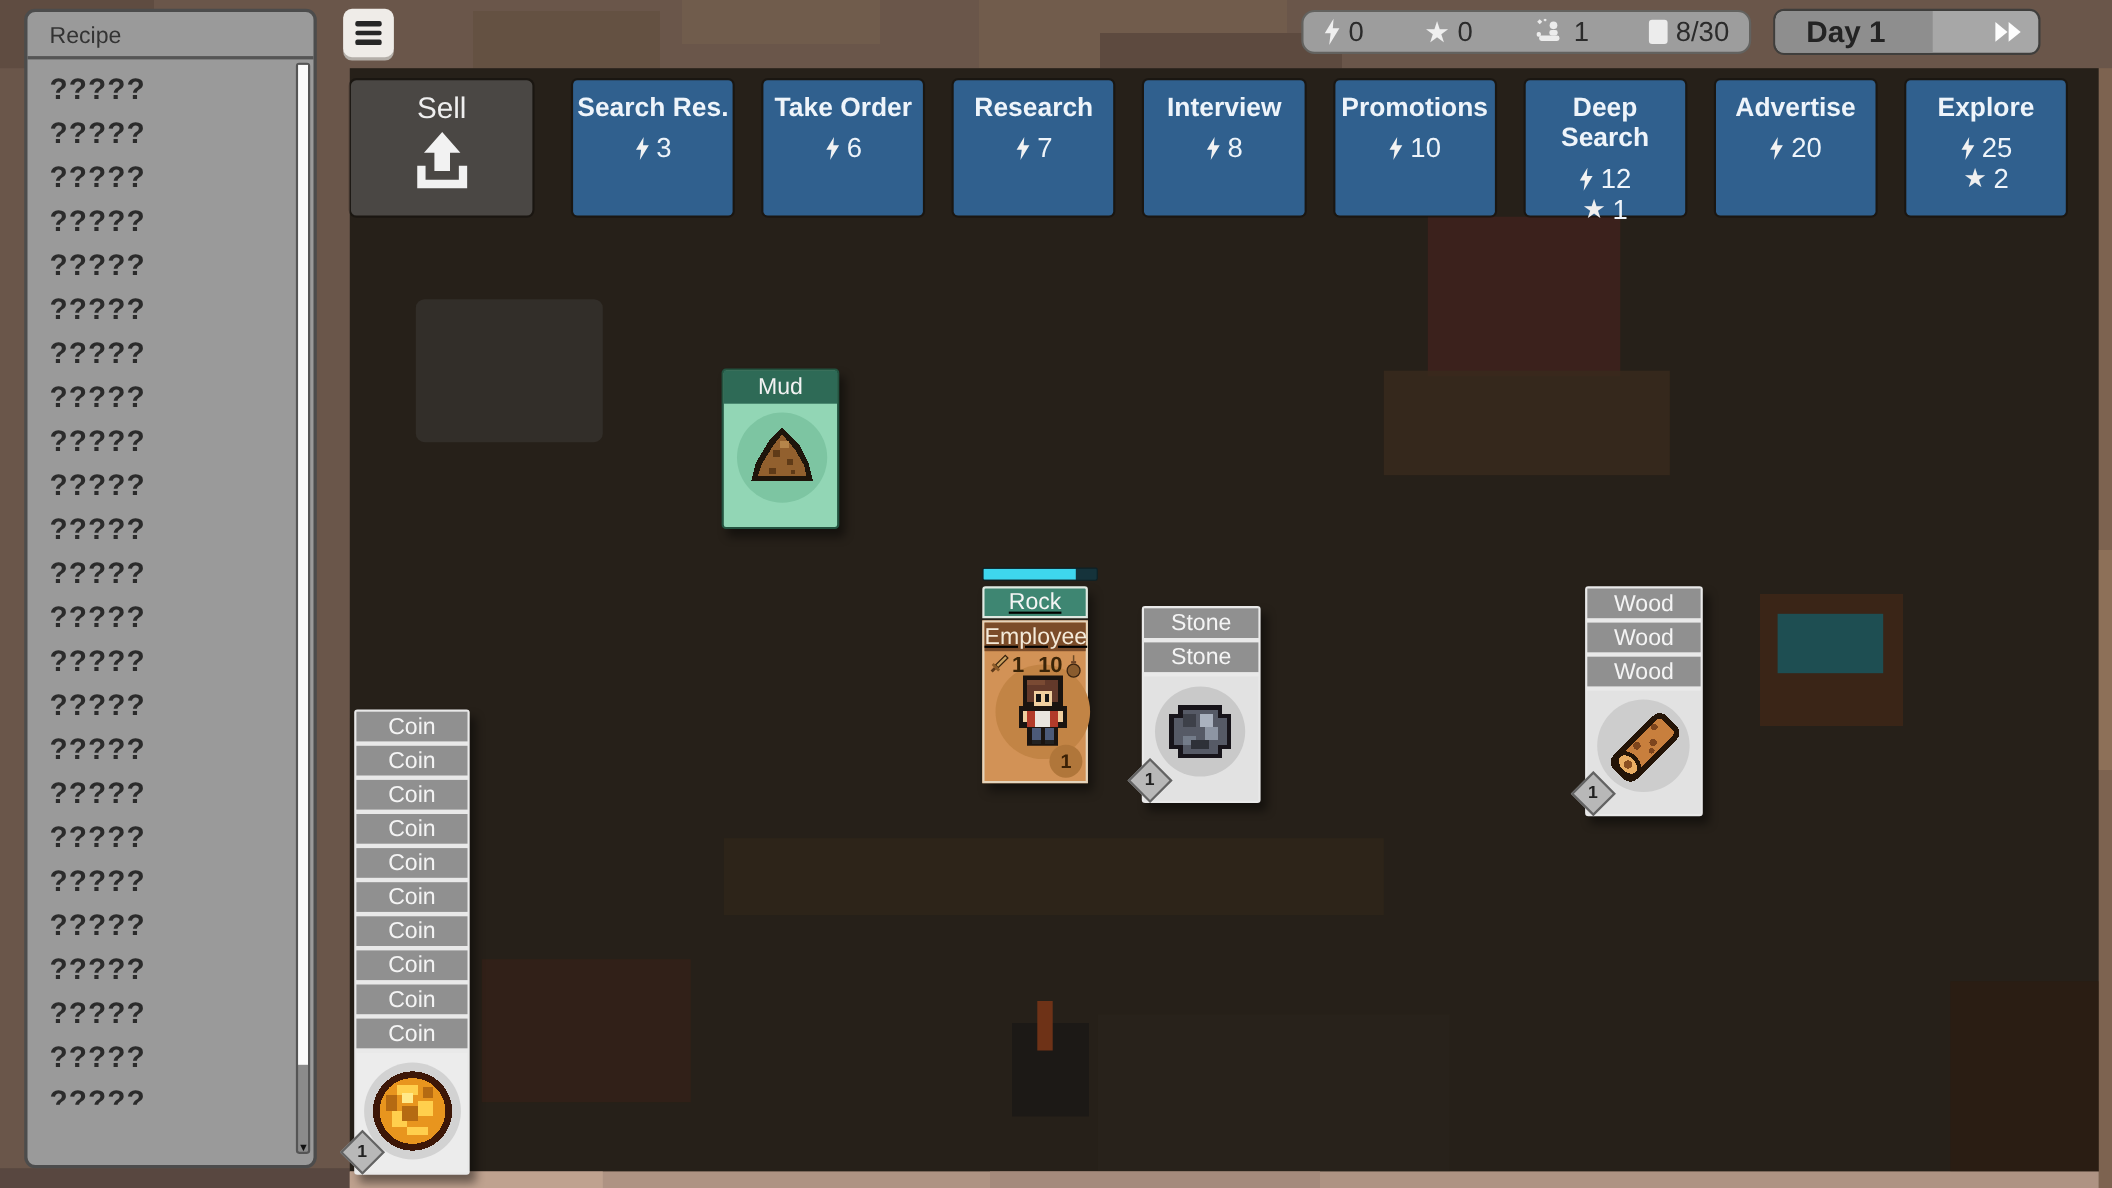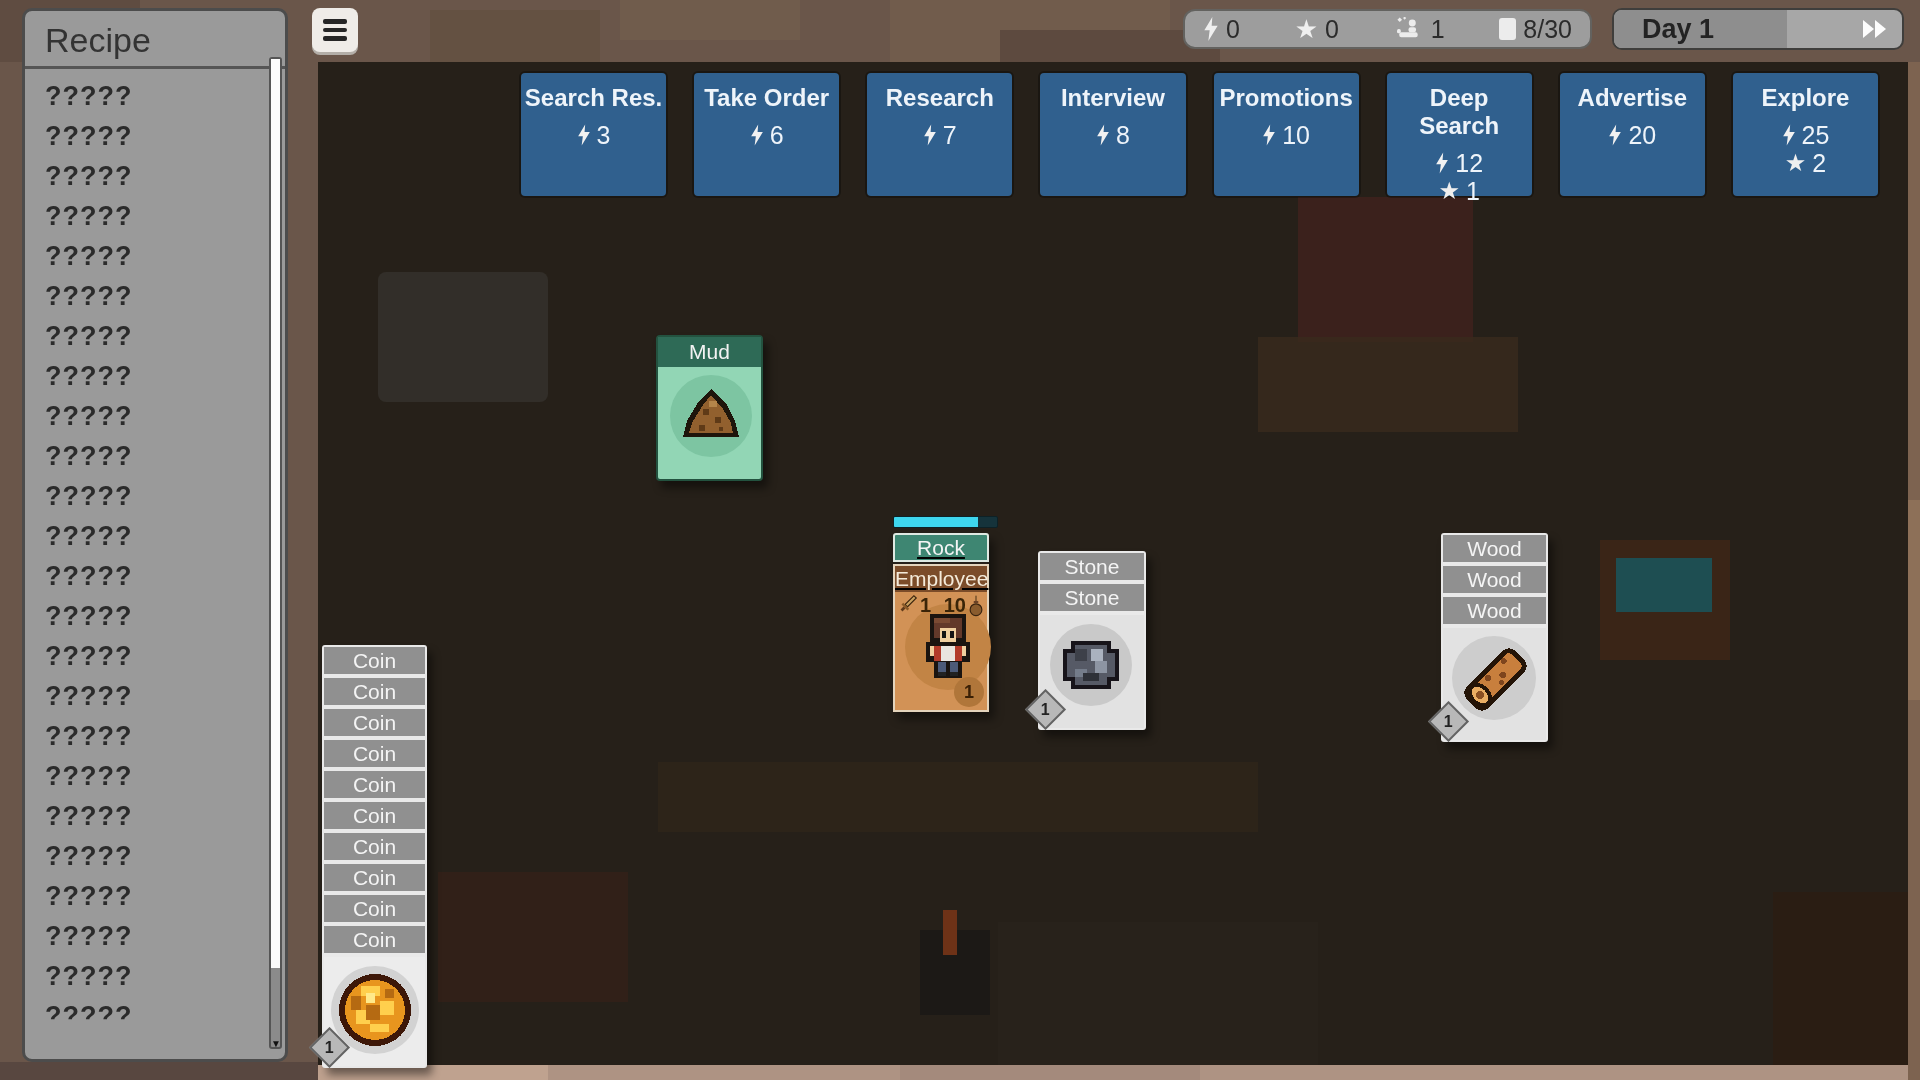--- a/index.html
+++ b/index.html
@@ -10,21 +10,21 @@
   
   .wood-patch{position:absolute;}
 
   
   .board{position:absolute;left:318px;top:62px;width:1590px;height:1003px;background:#262019;}
   .furn{position:absolute;}
 
   
   .recipe-panel{position:absolute;left:22px;top:8px;width:266px;height:1054px;
     background:#9a9a9a;border:3px solid #4c4c4c;border-radius:10px;box-sizing:border-box;}
-  .recipe-title{padding:10px 0 6px 20px;font-size:34px;color:#333;}
+  .recipe-title{padding:10px 0 6px 20px;font-size:21px;color:#333;}
   .recipe-divider{height:3px;background:#555;}
   .recipe-list{padding:12px 0 0 20px;overflow:hidden;height:940px;}
   .recipe-item{height:40px;font-size:27px;font-weight:600;color:#2b2b2b;letter-spacing:1px;}
   .recipe-scrollbar{position:absolute;right:3px;top:46px;bottom:10px;width:13px;
     background:#8b8b8b;border:2px solid #555;border-radius:3px;box-sizing:border-box;}
   .recipe-scroll-thumb{position:absolute;top:0;left:0;right:0;height:92%;background:#fbfbfb;}
   .recipe-scroll-arrow{position:absolute;bottom:-3px;left:0;width:100%;text-align:center;
     font-size:10px;color:#111;line-height:12px;}
 
   
@@ -35,21 +35,21 @@
 
   
   .status-bar{position:absolute;left:1183px;top:9px;width:409px;height:40px;background:#9d9d9d;
     border:2px solid #63625f;border-radius:12px;box-sizing:border-box;display:flex;
     align-items:center;justify-content:space-between;padding:0 18px;}
   .stat{display:flex;align-items:center;gap:7px;}
   .stat-num{font-size:25px;color:#2b2b2b;}
   .star-glyph{color:#efefef;font-size:26px;line-height:1;}
 
   
-  .day-bar{position:absolute;left:1612px;top:8px;width:292px;height:42px;background:#a7a7a7;
+  .day-bar{position:absolute;left:1612px;top:8px;width:243px;height:42px;background:#a7a7a7;
     border:2px solid #3f3e3c;border-radius:10px;box-sizing:border-box;overflow:hidden;}
   .day-fill{position:absolute;left:0;top:0;bottom:0;width:60%;background:#8e8e8e;}
   .day-label{position:absolute;left:28px;top:4px;font-size:27px;font-weight:600;color:#232323;}
   .ff-btn{position:absolute;right:12px;top:9px;width:30px;height:20px;cursor:pointer;}
 
   
   .sell-btn{position:absolute;left:319px;top:73px;width:165px;height:123px;background:#4a4744;
     border-radius:5px;text-align:center;cursor:pointer;box-shadow:0 0 0 2px rgba(0,0,0,.3);}
   .sell-label{font-size:27px;color:#efefef;margin-top:10px;}
   .sell-icon{margin-top:6px;}
@@ -241,20 +241,27 @@
 
   <div class="day-bar">
     <div class="day-fill"></div>
     <div class="day-label">Day 1</div>
     <svg class="ff-btn" viewBox="0 0 28 20">
       <polygon points="2,1 13,10 2,19" fill="#fdfdfd"></polygon>
       <polygon points="14,1 25,10 14,19" fill="#fdfdfd"></polygon>
     </svg>
   </div>
 
+  <div class="sell-btn">
+    <div class="sell-label">Sell</div>
+    <svg class="sell-icon" width="52" height="52" viewBox="0 0 22 22">
+      <polygon points="11,0 18,8 14,8 14,15 8,15 8,8 4,8" fill="#f2f2f2"></polygon>
+      <path d="M3,13 L3,20 L19,20 L19,13" stroke="#f2f2f2" stroke-width="3.2" fill="none"></path>
+    </svg>
+  </div>
 
   <div class="actions">
 
       <div class="action-btn">
         <div class="action-label">Search Res.</div>
         <div class="cost-row">
           <svg width="14" height="24" viewBox="0 0 12 18">
             <polygon points="7,0 1,10 5,10 4,18 11,6.5 6.5,6.5" fill="#f2f2f2"></polygon>
           </svg>
           <span class="cost-num">3</span>

